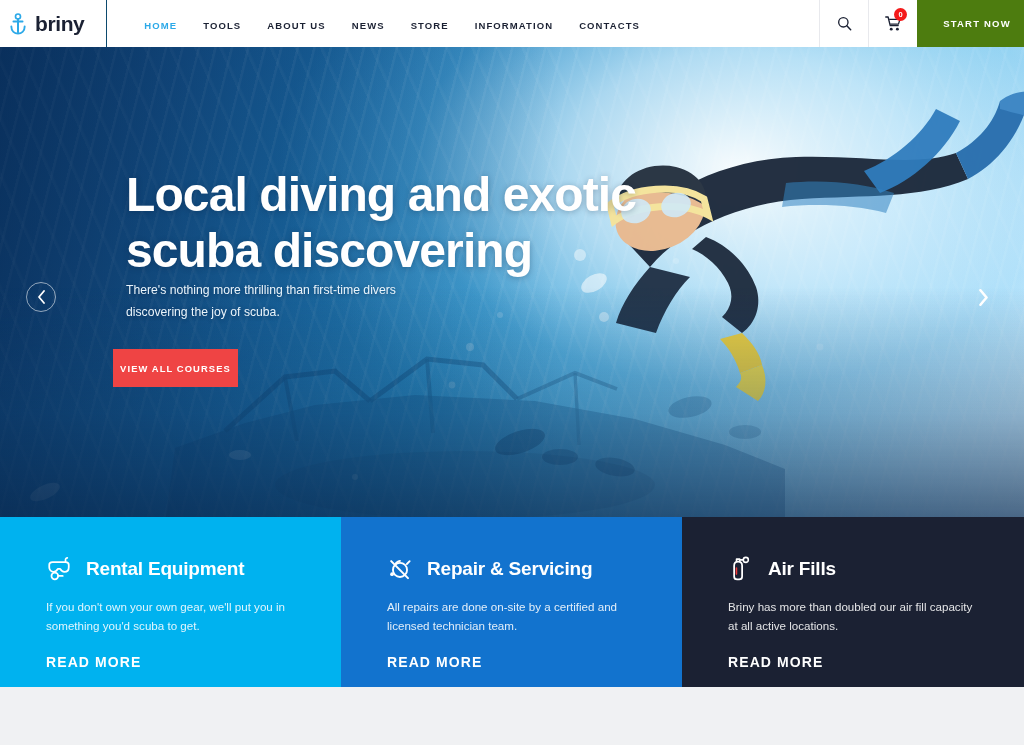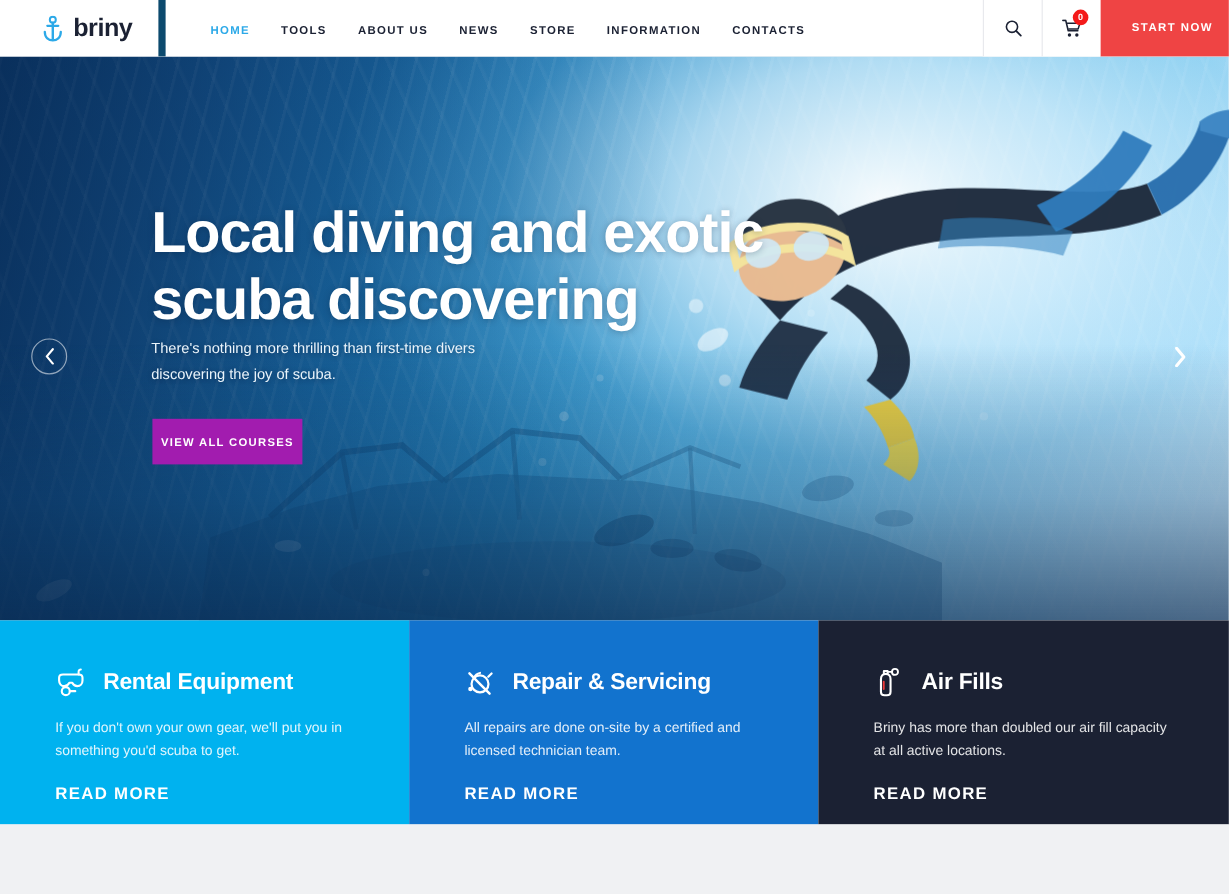--- a/index.html
+++ b/index.html
@@ -11,22 +11,22 @@
   }
   .page{ position:relative; width:1024px; height:745px; background:#f0f1f3; }
 
   
   .header{
     position:absolute; top:0; left:0; width:1024px; height:47px;
     background:#ffffff; display:flex; align-items:stretch; z-index:40;
   }
   .brand{
     display:flex; align-items:center; gap:7px;
-    padding:0 22px 0 34px; height:47px;
-    border-right:6px solid #0c4a6e;
+    padding:0 22px 0 8px; height:47px;
+    border-right:1px solid #0c4a6e;
   }
   .anchor-ico{ width:20px; height:22px; display:block; }
   .brand-name{
     font-size:21px; font-weight:bold; color:#1b2133; letter-spacing:-0.4px;
   }
   .nav{
     display:flex; align-items:center; gap:0; padding-left:24px; flex:1; height:50px;
   }
   .nav-item{
     font-size:9.5px; font-weight:bold; letter-spacing:1.1px;
@@ -40,21 +40,21 @@
     border-left:1px solid #e8e9ed; cursor:pointer; position:relative; background:#fff;
   }
   .cart-badge{
     position:absolute; top:8px; right:10px;
     min-width:13px; height:13px; border-radius:50%;
     background:#f41a1a; color:#fff; font-size:7.5px; font-weight:bold;
     display:flex; align-items:center; justify-content:center; padding:0 2px;
     line-height:1;
   }
   .start-btn{
-    width:107px; height:47px; background:#ef4444; color:#ffffff;
+    width:107px; height:47px; background:#4d7c0f; color:#ffffff;
     display:flex; align-items:center; justify-content:center;
     font-size:9.5px; font-weight:bold; letter-spacing:1.2px; cursor:pointer;padding-left:13px;
   }
 
   
   .hero{
     position:absolute; top:47px; left:0; width:1024px; height:470px;
     overflow:hidden;
   }
   .hero-photo{ position:absolute; inset:0; }
@@ -97,22 +97,22 @@
     position:absolute; left:126px; top:120px; width:620px;
     color:#ffffff; font-size:48px; font-weight:bold; line-height:1.16;
     letter-spacing:-0.9px; text-shadow:0 1px 6px rgba(5,30,60,0.30);
   }
   .hero-sub{
     position:absolute; left:126px; top:233px; width:300px;
     color:#eaf4fb; font-size:12.2px; line-height:1.78;
     text-shadow:0 1px 4px rgba(5,30,60,0.45);
   }
   .hero-cta{
-    position:absolute; left:127px; top:302px; width:125px; height:38px;
-    background:#a21caf; color:#ffffff; border:none; cursor:pointer;
+    position:absolute; left:113px; top:302px; width:125px; height:38px;
+    background:#ef4444; color:#ffffff; border:none; cursor:pointer;
     font-family:"Liberation Sans", sans-serif;
     font-size:9.4px; font-weight:bold; letter-spacing:1.1px;
     display:flex; align-items:center; justify-content:center;
   }
 
   .arrow-btn{
     position:absolute; top:235px; width:30px; height:30px; border-radius:50%;
     display:flex; align-items:center; justify-content:center; cursor:pointer;
   }
   .arrow-prev{ left:26px; border:1px solid rgba(255,255,255,0.55); }

